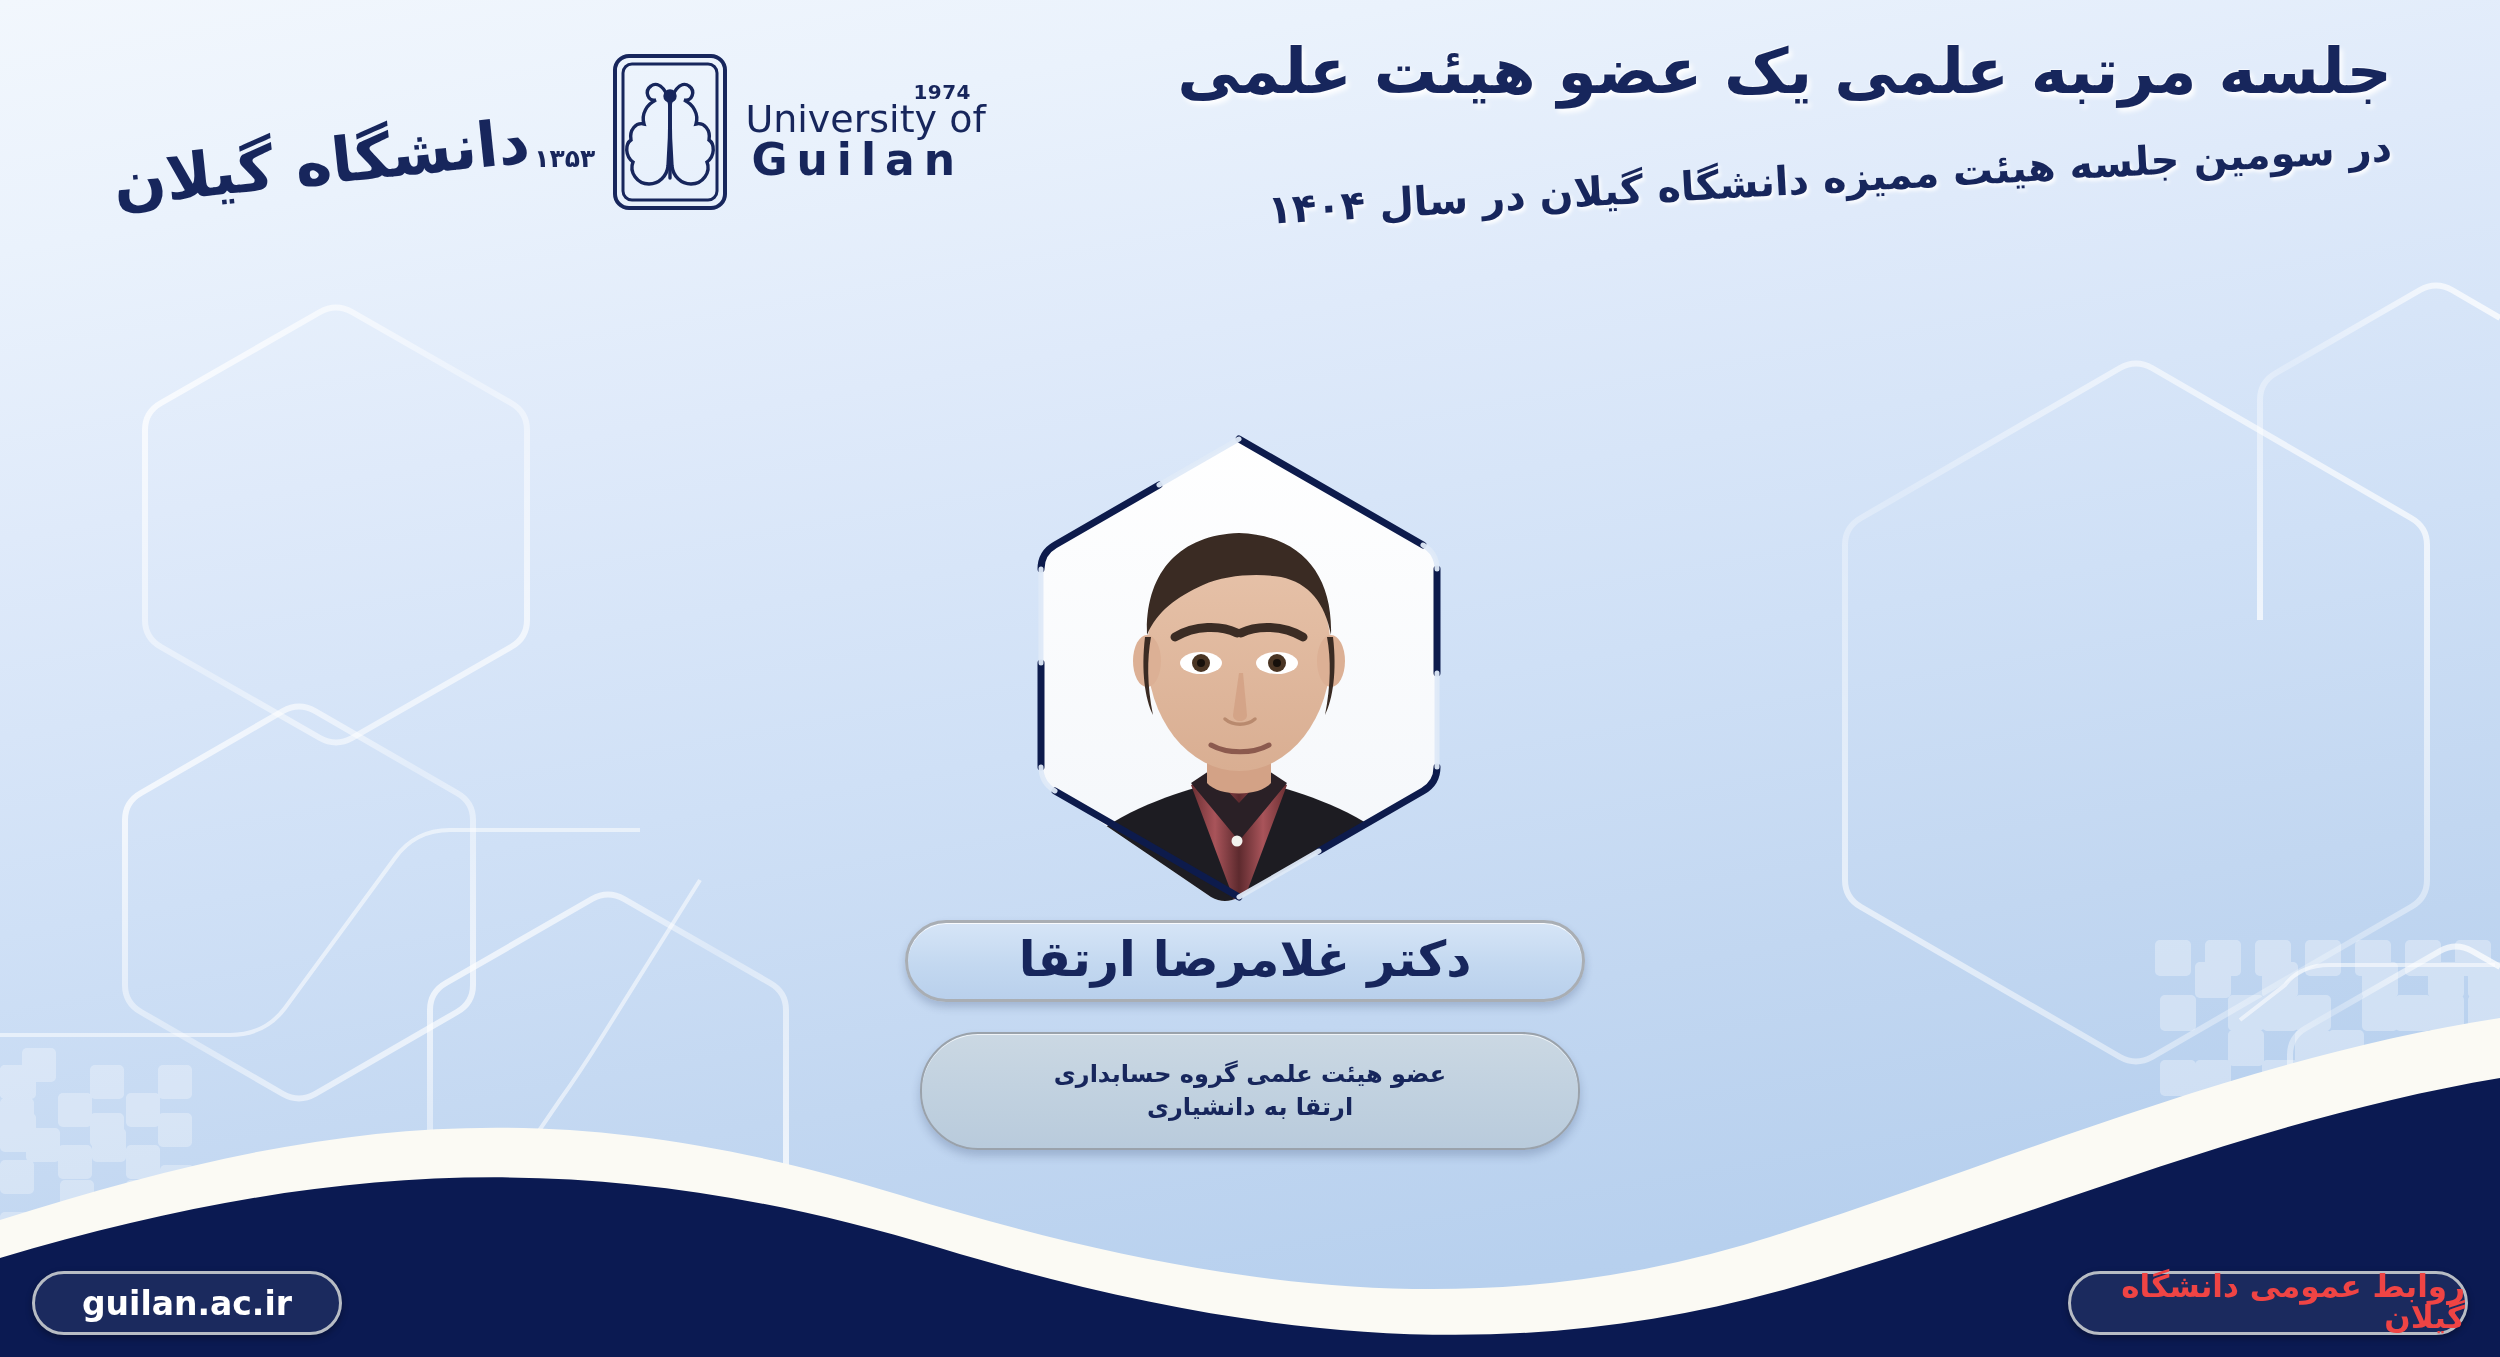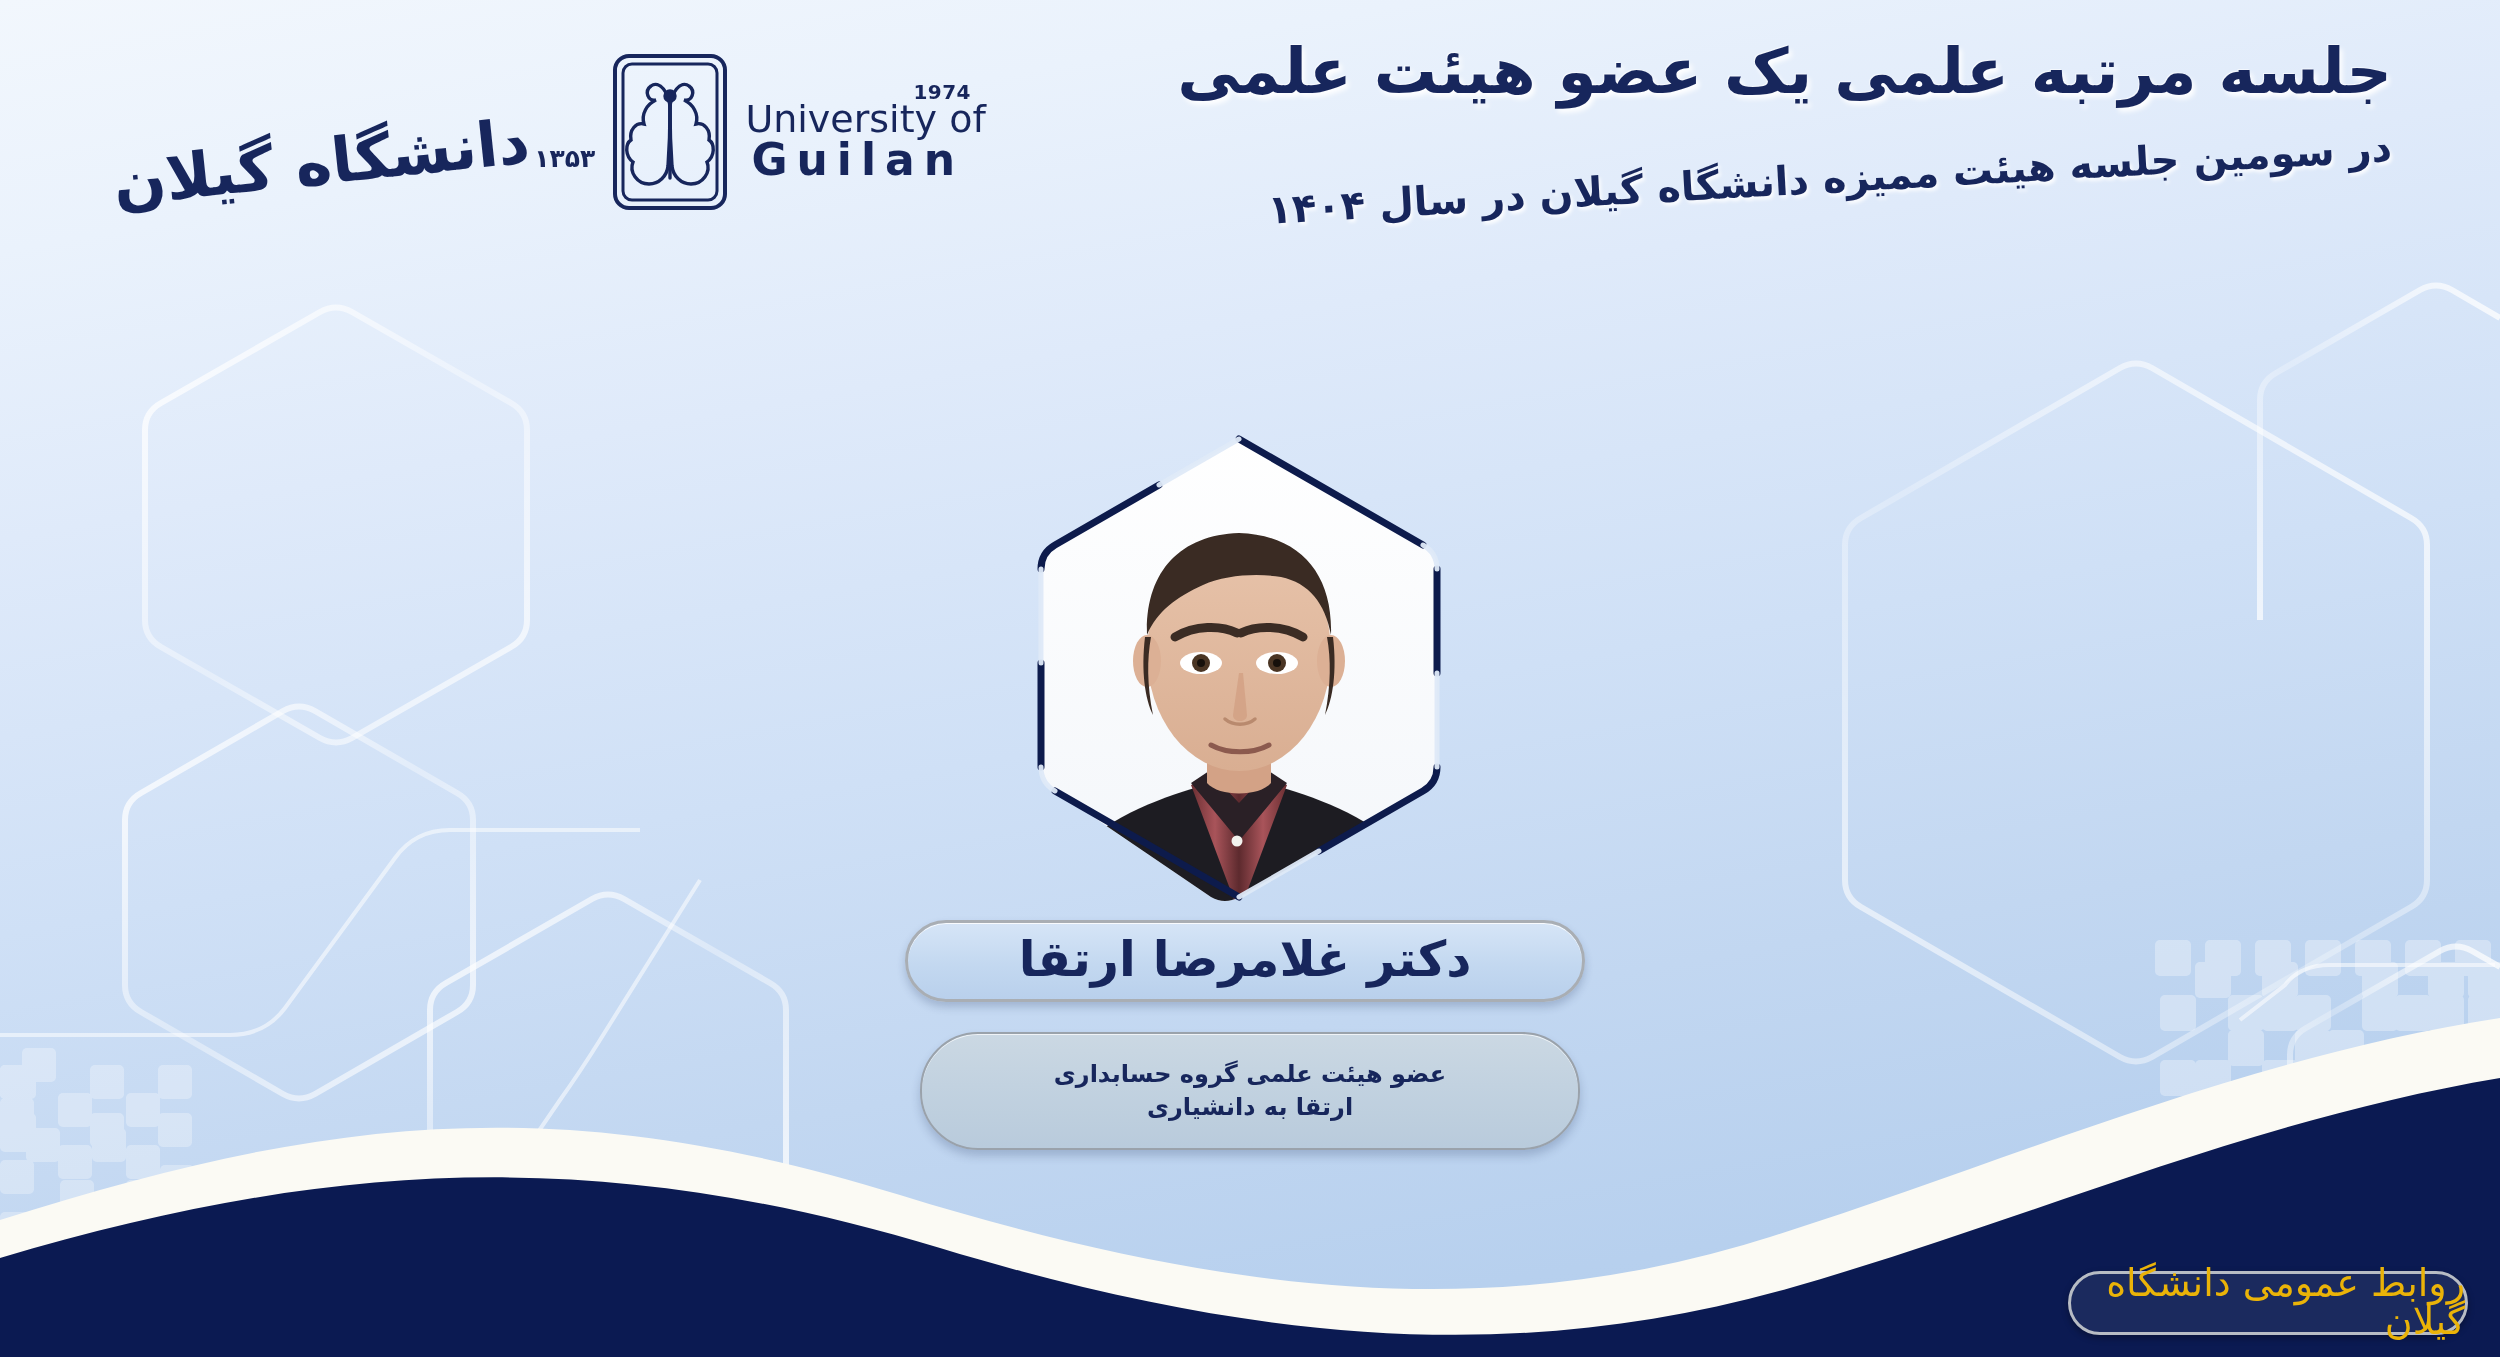--- a/index.html
+++ b/index.html
@@ -240,23 +240,23 @@
   }
   .footer-text-en {
     color: #ffffff;
     font-size: 33px;
     font-weight: 700;
     letter-spacing: 0px;
     font-family: "DejaVu Sans", "Liberation Sans", sans-serif;
     direction: ltr;
   }
   .footer-text-fa {
-    color: #eab308;
-    font-size: 38px;
-    font-weight: 400;
+    color: #ef4444;
+    font-size: 31px;
+    font-weight: 700;
     direction: rtl;
     font-family: "DejaVu Sans", sans-serif;
     line-height: 1;
     padding-bottom: 3px;
   }
 </style>
 </head>
 <body>
 
 <div class="poster">
@@ -505,18 +505,21 @@
 
   <div class="name-pill">
     <span class="name-pill-text">دکتر غلامرضا ارتقا</span>
   </div>
 
   <div class="info-pill">
     <span class="info-line">عضو هیئت علمی گروه حسابداری</span>
     <span class="info-line">ارتقا به دانشیاری</span>
   </div>
 
+  <div class="footer-badge footer-left">
+    <span class="footer-text-en">guilan.ac.ir</span>
+  </div>
 
   <div class="footer-badge footer-right">
     <span class="footer-text-fa">روابط عمومی دانشگاه گیلان</span>
   </div>
 
 </div>
 
 </body></html>

